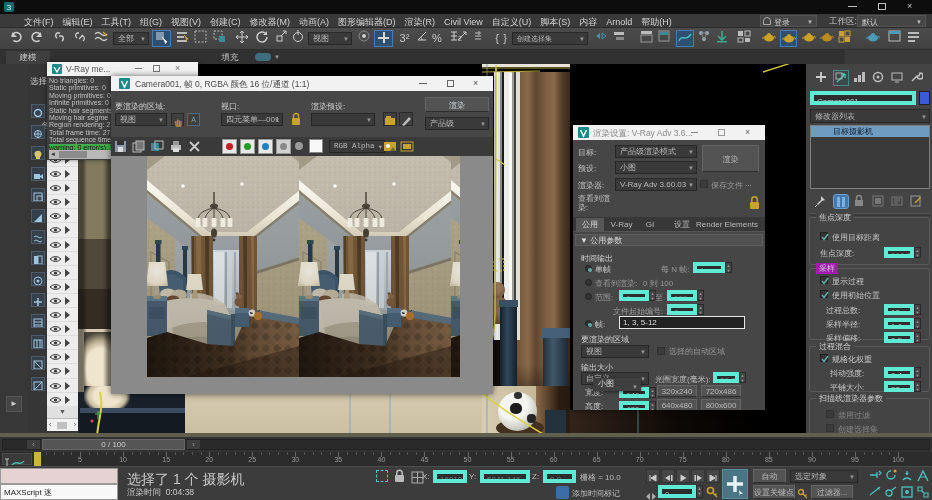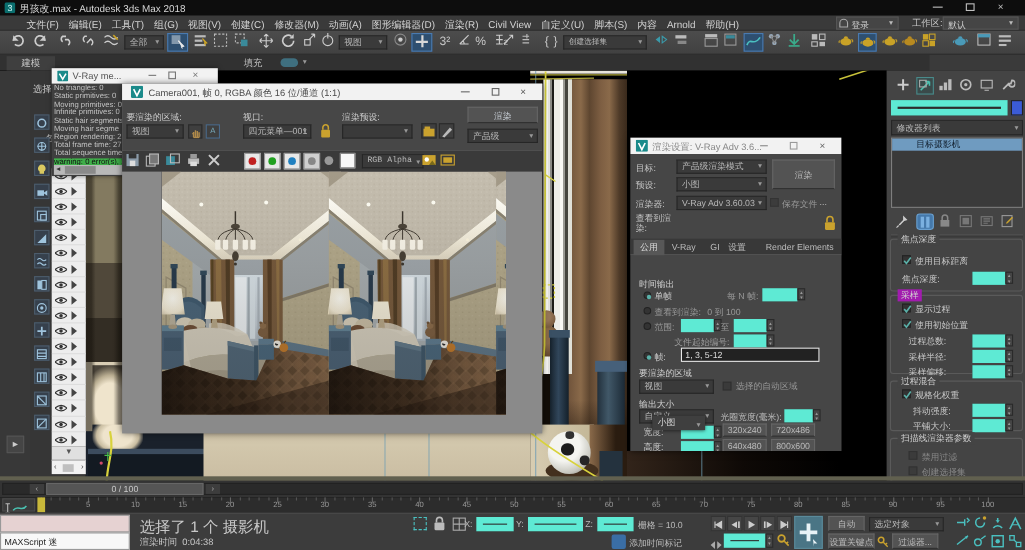--- a/index.html
+++ b/index.html
@@ -1,21 +1,21 @@
 <!DOCTYPE html>
 <html><head><meta charset="utf-8">
 <style>
 *{margin:0;padding:0;box-sizing:border-box}
 html,body{width:932px;height:500px;overflow:hidden;background:#000;font-family:"Liberation Sans",sans-serif}
 .a{position:absolute}
 .t9{font-size:9px;color:#d0d0d0}
 .t8{font-size:8px;color:#c4c4c4}
 .cb{background:#3a3a3a;border:1px solid #262626;border-top-color:#2a2a2a;color:#b8b8b8;font-size:8px;line-height:11px;padding-left:4px;overflow:hidden;white-space:nowrap}
 .cb:after{content:"▼";position:absolute;right:2px;top:1px;font-size:6px;color:#999}
-.fld{background:#2d2d2d;border:6px solid #5eead4;color:#b0b0b0;font-size:8px;line-height:10px;padding-left:3px;overflow:hidden;white-space:nowrap}
+.fld{background:#2d2d2d;border:4px solid #5eead4;color:#b0b0b0;font-size:8px;line-height:10px;padding-left:3px;overflow:hidden;white-space:nowrap}
 .spin{width:7px;background:#454545;border:1px solid #2a2a2a;color:#999;font-size:4px;line-height:5px;text-align:center}
 .chk{width:8px;height:8px;background:#333;border:1px solid #222;color:#58b0a8;font-size:9px;line-height:8px;font-weight:bold}
 .grp{border:1px solid #5a5a5a;border-radius:3px}
 .btn{background:#535353;border:1px solid #656565;border-bottom-color:#2e2e2e;color:#bbb;font-size:8px;text-align:center}
 </style></head>
 <body>
 
 <div class="a" id="vp" style="left:0;top:64px;width:932px;height:373px;background:#000;overflow:hidden">
 
   <div class="a" style="left:0;top:0;width:78px;height:373px;background:#383838"></div>
@@ -68,21 +68,20 @@
     <path d="M95 350 l6 0 M98 347 l0 8" stroke="#4ac04a" stroke-width="1" fill="none"></path>
       <circle cx="92" cy="357" r="1.5" fill="#d04a6a"></circle>
   </svg>
 </div>
 
 <div class="a" style="left:0;top:0;width:932px;height:14px;background:#0d0d0d">
   <svg class="a" style="left:4px;top:2px" width="10" height="10">
       <rect width="10" height="10" rx="2" fill="#0a6e6e"></rect>
       <text x="5" y="8" font-size="8" fill="#dff" text-anchor="middle" font-family="Liberation Sans">3</text>
     </svg>
-  <div class="a t9" style="left:18px;top:2px;font-size:9px;color:#d8d8d8">男孩改.max - Autodesk 3ds Max 2018</div>
   <div class="a" style="left:848px;top:6px;width:9px;height:1px;background:#c0c0c0"></div>
   <div class="a" style="left:878px;top:3px;width:8px;height:7px;border:1px solid #c0c0c0"></div>
   <div class="a" style="left:907px;top:2px;color:#c0c0c0;font-size:9px;line-height:9px">×</div>
 </div>
 
 <div class="a" style="left:0;top:14px;width:932px;height:14px;background:#3a3a3a;border-bottom:1px solid #2b2b2b">
   <div class="a t9" style="left:24px;top:2px;white-space:nowrap;letter-spacing:0;color:#d2d2d2">文件(F)  编辑(E)  工具(T)  组(G)  视图(V)  创建(C)  修改器(M)  动画(A)  图形编辑器(D)  渲染(R)  Civil View  自定义(U)  脚本(S)  内容  Arnold  帮助(H)</div>
   <div class="a" style="left:760px;top:1px;width:57px;height:12px;background:#454545;border:1px solid #555">
     <div class="a" style="left:2px;top:1px;width:8px;height:8px;border:1px solid #aaa;border-radius:50% 50% 0 0"></div>
     <div class="a" style="left:13px;top:1px;font-size:8px;color:#ccc">登录</div>
@@ -729,23 +728,24 @@
   <div class="a t8" style="left:5px;top:69px;width:38px;line-height:9px">查看到渲染:</div>
   <div class="a" style="left:176px;top:70px"><svg width="11" height="15">
         <rect x="1" y="7" width="9" height="7" rx="1" fill="#caa22e"></rect>
         <path d="M2.8 7 V4.5 a2.7 2.7 0 0 1 5.4 0 V7" stroke="#caa22e" stroke-width="1.5" fill="none"></path>
       </svg></div>
 
   <div class="a" style="left:0;top:92px;width:192px;height:15px;background:#383838;border-bottom:1px solid #555">
     <div class="a" style="left:3px;top:1px;width:28px;height:14px;background:#575757;color:#ddd;font-size:8px;text-align:center;line-height:14px">公用</div>
     <div class="a" style="left:32px;top:1px;width:33px;height:14px;color:#bbb;font-size:8px;text-align:center;line-height:14px">V-Ray</div>
     <div class="a" style="left:66px;top:1px;width:22px;height:14px;color:#bbb;font-size:8px;text-align:center;line-height:14px">GI</div>
-    <div class="a" style="left:89px;top:1px;width:28px;height:14px;color:#bbb;font-size:8px;text-align:left;line-height:14px">设置</div>
+    <div class="a" style="left:89px;top:1px;width:28px;height:14px;color:#bbb;font-size:8px;text-align:right;line-height:14px">设置</div>
     <div class="a" style="left:118px;top:1px;width:72px;height:14px;color:#bbb;font-size:8px;text-align:center;line-height:14px">Render Elements</div>
   </div>
+  <div class="a" style="left:2px;top:109px;width:188px;height:12px;background:#515151;border:1px solid #5e5e5e;color:#ddd;font-size:8px;line-height:11px;padding-left:4px">▼ 公用参数</div>
   <div id="rsbody"></div>
 <div class="a" style="left:8px;top:128px;font-size:8px;color:#d2d2d2;white-space:nowrap">时间输出</div>
     <div class="a" style="left:12px;top:140px;width:7px;height:7px;border-radius:50%;background:#333;border:1px solid #222">
       <span style="position:absolute;left:1.5px;top:1.5px;width:4px;height:4px;border-radius:50%;background:#5ab0a8"></span>
     </div>
     <div class="a" style="left:22px;top:139px;font-size:8px;color:#c8c8c8;white-space:nowrap">单帧</div>
     <div class="a" style="left:88px;top:139px;font-size:8px;color:#999;white-space:nowrap">每 N 帧:</div>
     <div class="a fld" style="left:120px;top:137px;width:32px;height:11px;color:#777">1</div>
     <div class="a spin" style="left:152px;top:137px;height:11px"><span style="font-size:4px">▲</span><br><span style="font-size:4px">▼</span></div>
     <div class="a" style="left:12px;top:154px;width:7px;height:7px;border-radius:50%;background:#333;border:1px solid #222"></div>

